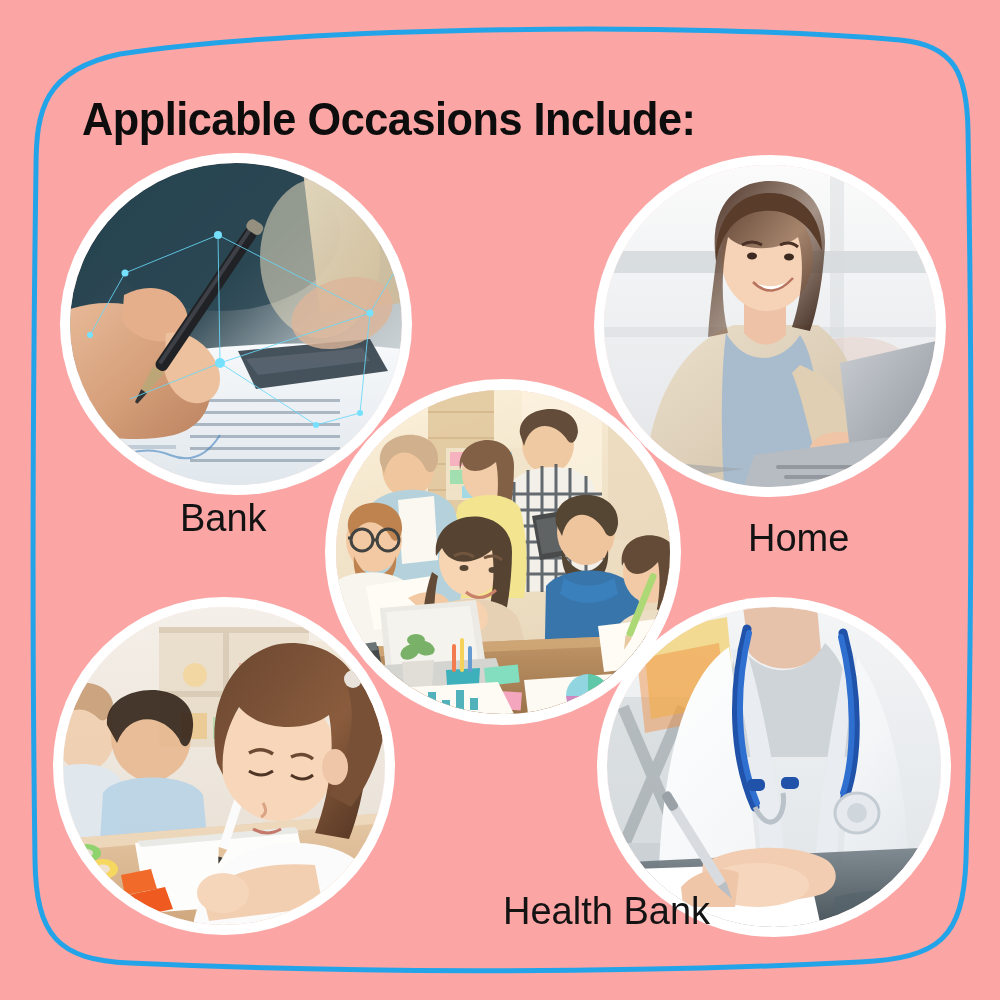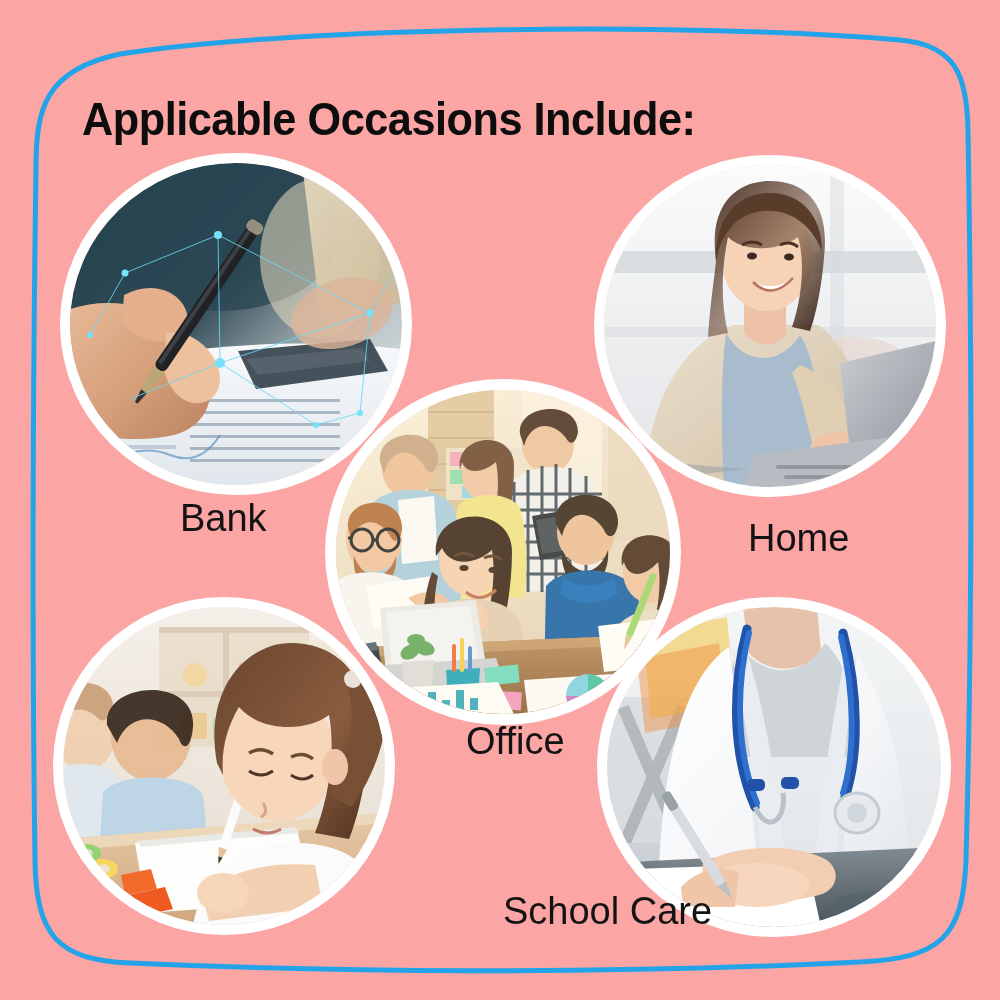--- a/index.html
+++ b/index.html
@@ -404,21 +404,21 @@
       <g transform="rotate(-32 104 258)">
         <rect x="98" y="172" width="10" height="108" rx="4" fill="#d8dce0"></rect>
         <rect x="98" y="172" width="10" height="20" rx="4" fill="#9aa1a7"></rect>
         <path d="M98 280 L108 280 L104 298 Z" fill="#b9bfc4"></path>
       </g>
 
       <path d="M228 290 Q 280 278 334 284 L334 320 L226 320 Z" fill="#55626b" opacity="0.6"></path>
     </svg>
   </div>
   <div class="halo circle-health"></div>
-  <div class="occ-label lbl-health">School Care</div>
+  <div class="occ-label lbl-health">Health Bank</div>
 
   <div class="halo circle-office" style="box-shadow:0 0 0 11px #ffffff;"></div>
   <div class="photo-circle circle-office">
     <svg viewBox="0 0 334 324" preserveAspectRatio="xMidYMid slice" xmlns="http://www.w3.org/2000/svg">
       <defs>
         <linearGradient id="offBg" x1="0" y1="0" x2="0.3" y2="1">
           <stop offset="0%" stop-color="#fdf4e2"></stop>
           <stop offset="45%" stop-color="#f0e3cd"></stop>
           <stop offset="100%" stop-color="#e3d3b9"></stop>
         </linearGradient>
@@ -553,15 +553,14 @@
       <path d="M262 236 L330 228 L338 274 L268 282 Z" fill="#ffffff"></path>
 
       <g transform="rotate(22 300 230)">
         <rect x="296" y="180" width="7" height="68" rx="3" fill="#9fd66a"></rect>
         <path d="M296 248 L303 248 L300 262 Z" fill="#e3c39b"></path>
       </g>
 
       <rect width="334" height="324" fill="#ffe9b8" opacity="0.14"></rect>
     </svg>
   </div>
-  <div class="occ-label lbl-office">Office</div>
 
 </div>
 
 </body></html>

